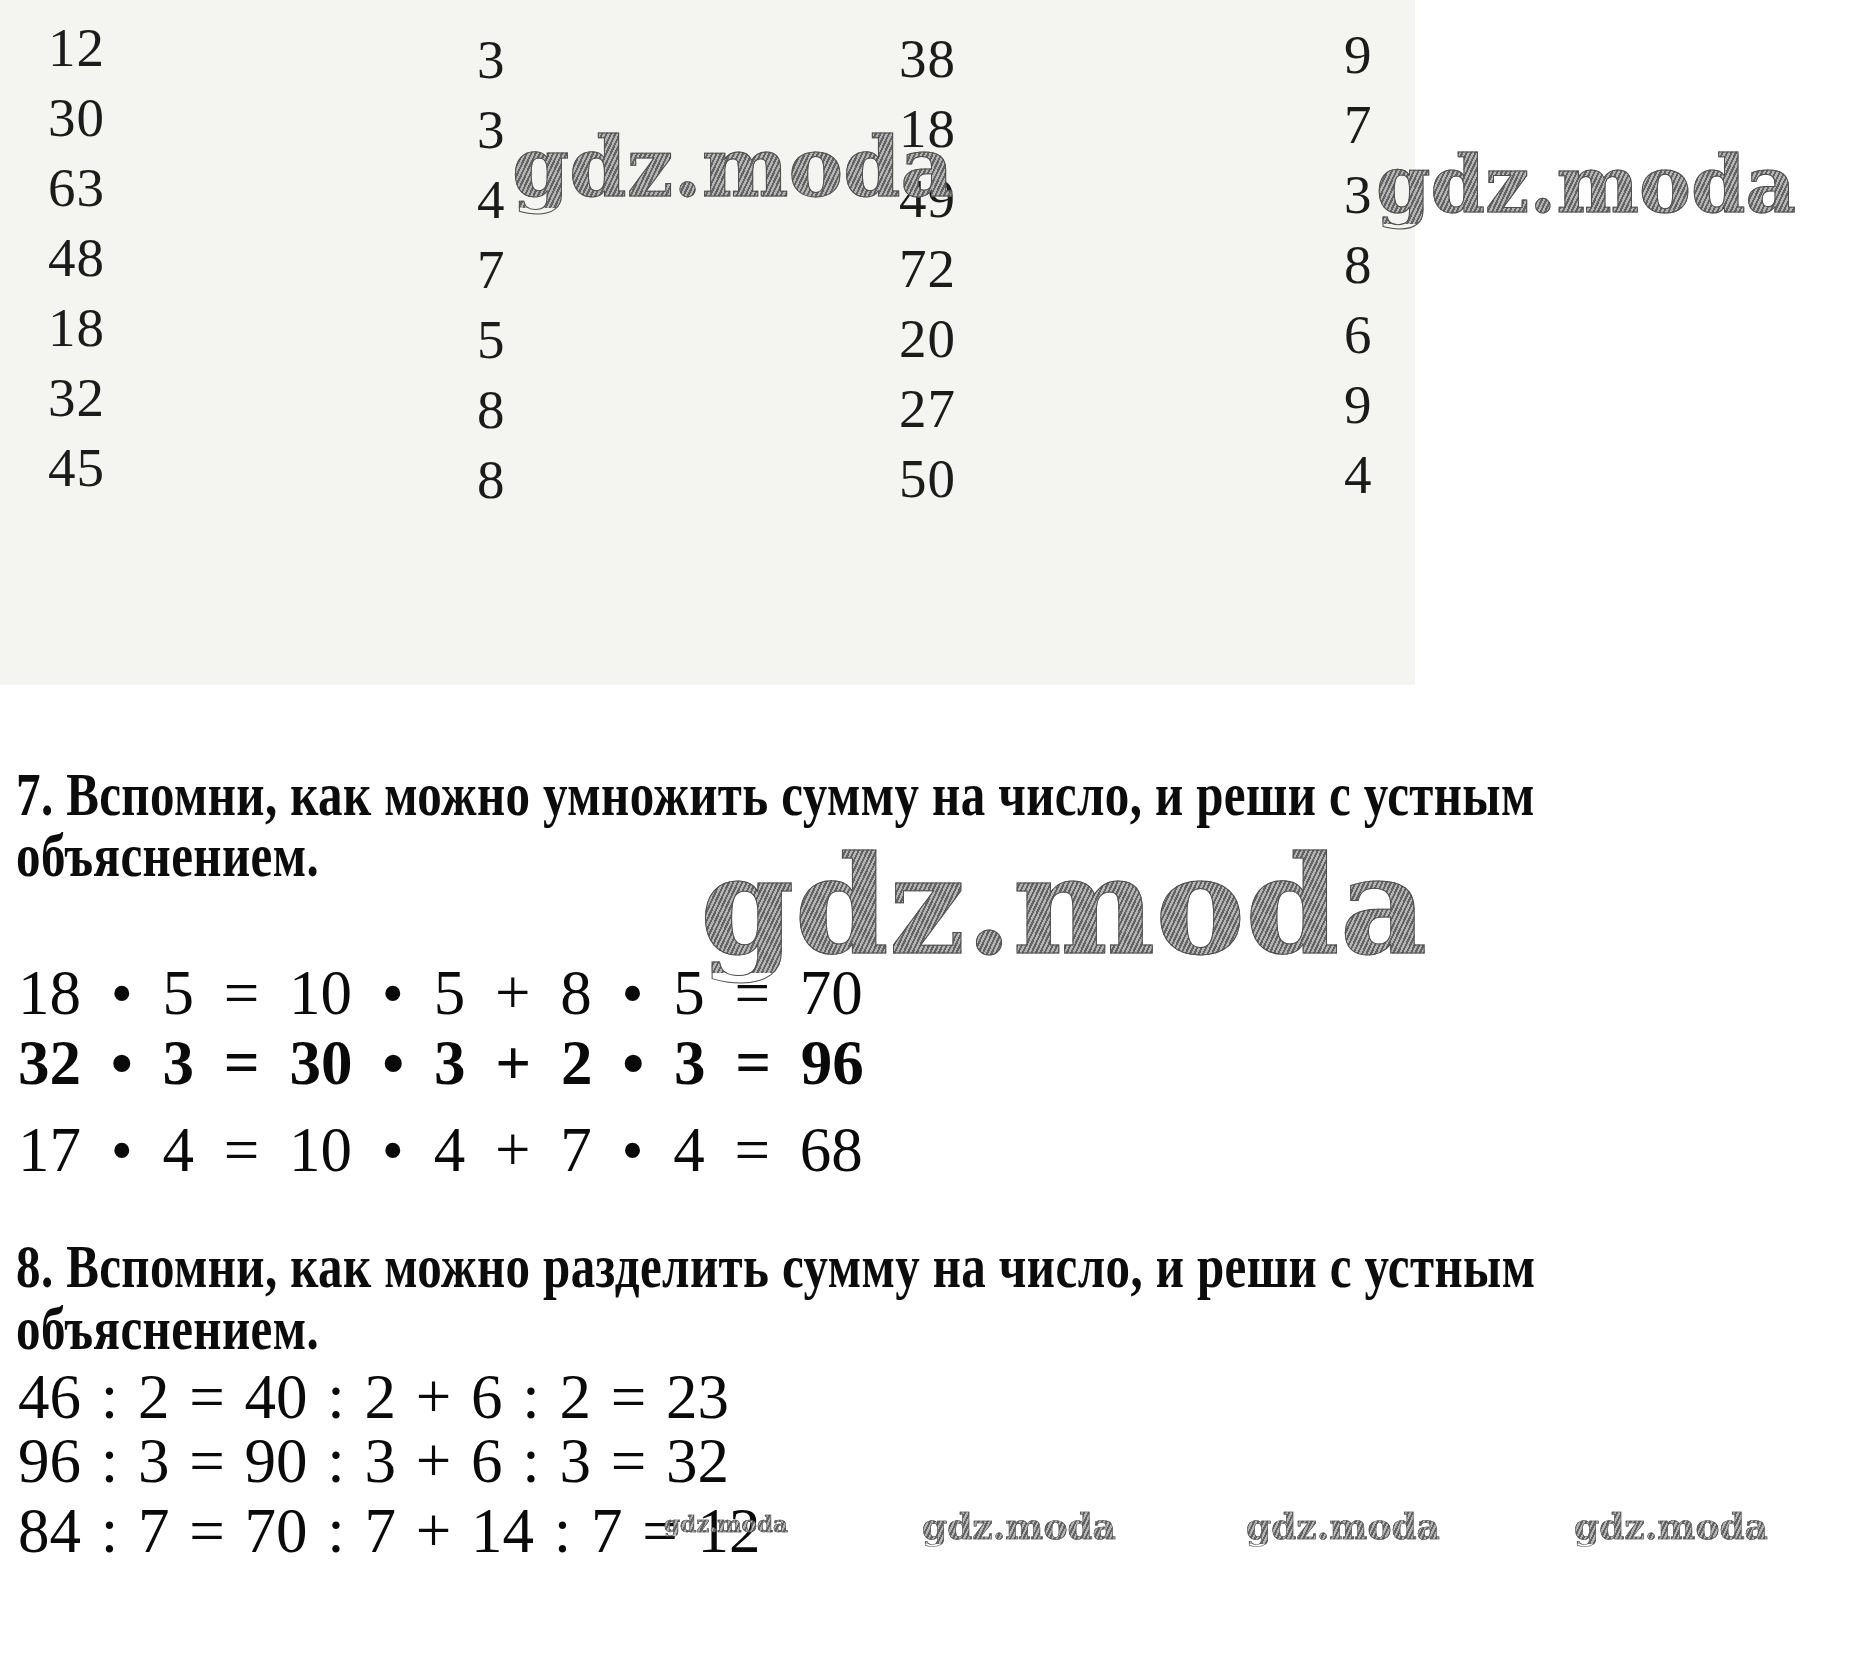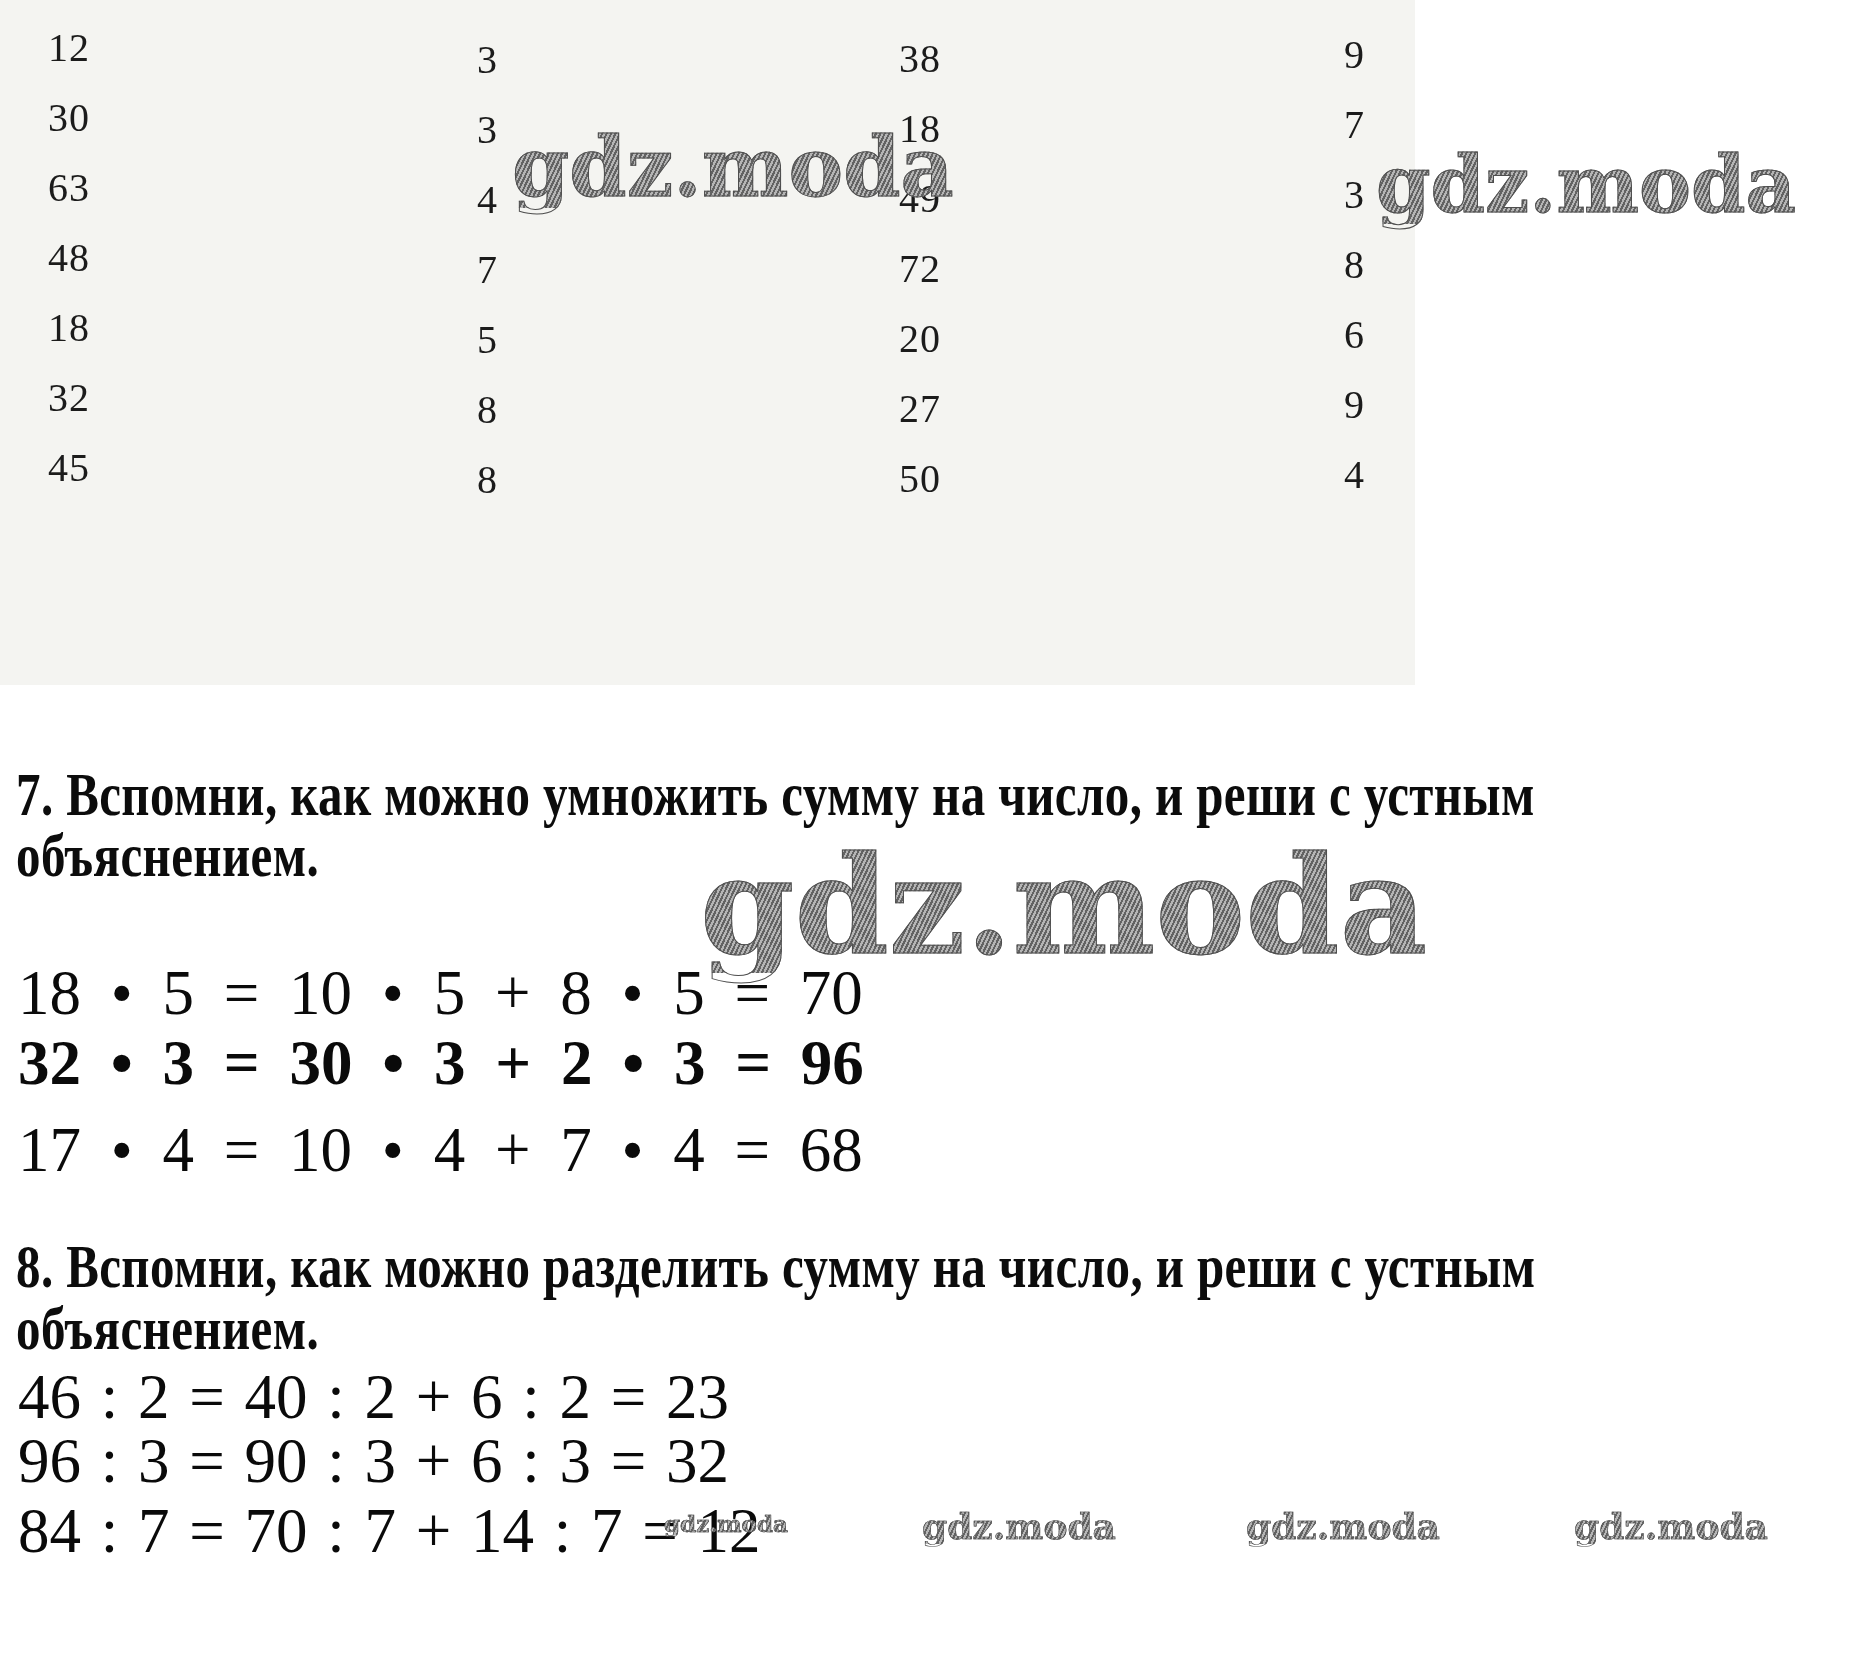--- a/index.html
+++ b/index.html
@@ -20,21 +20,21 @@
   }
   
   .num-col{
     position:absolute;
     display:flex;
     flex-direction:column;
   }
   .num-cell{
     height:70px;
     line-height:70px;
-    font-size:40px;
+    font-size:55px;
     color:#1b1b1b;
     white-space:nowrap;
     letter-spacing:1px;
   }
   #col1{left:48px;  top:13px;}
   #col2{left:477px; top:25px;}
   #col3{left:899px; top:24px;}
   #col4{left:1344px;top:20px;}
 
   

